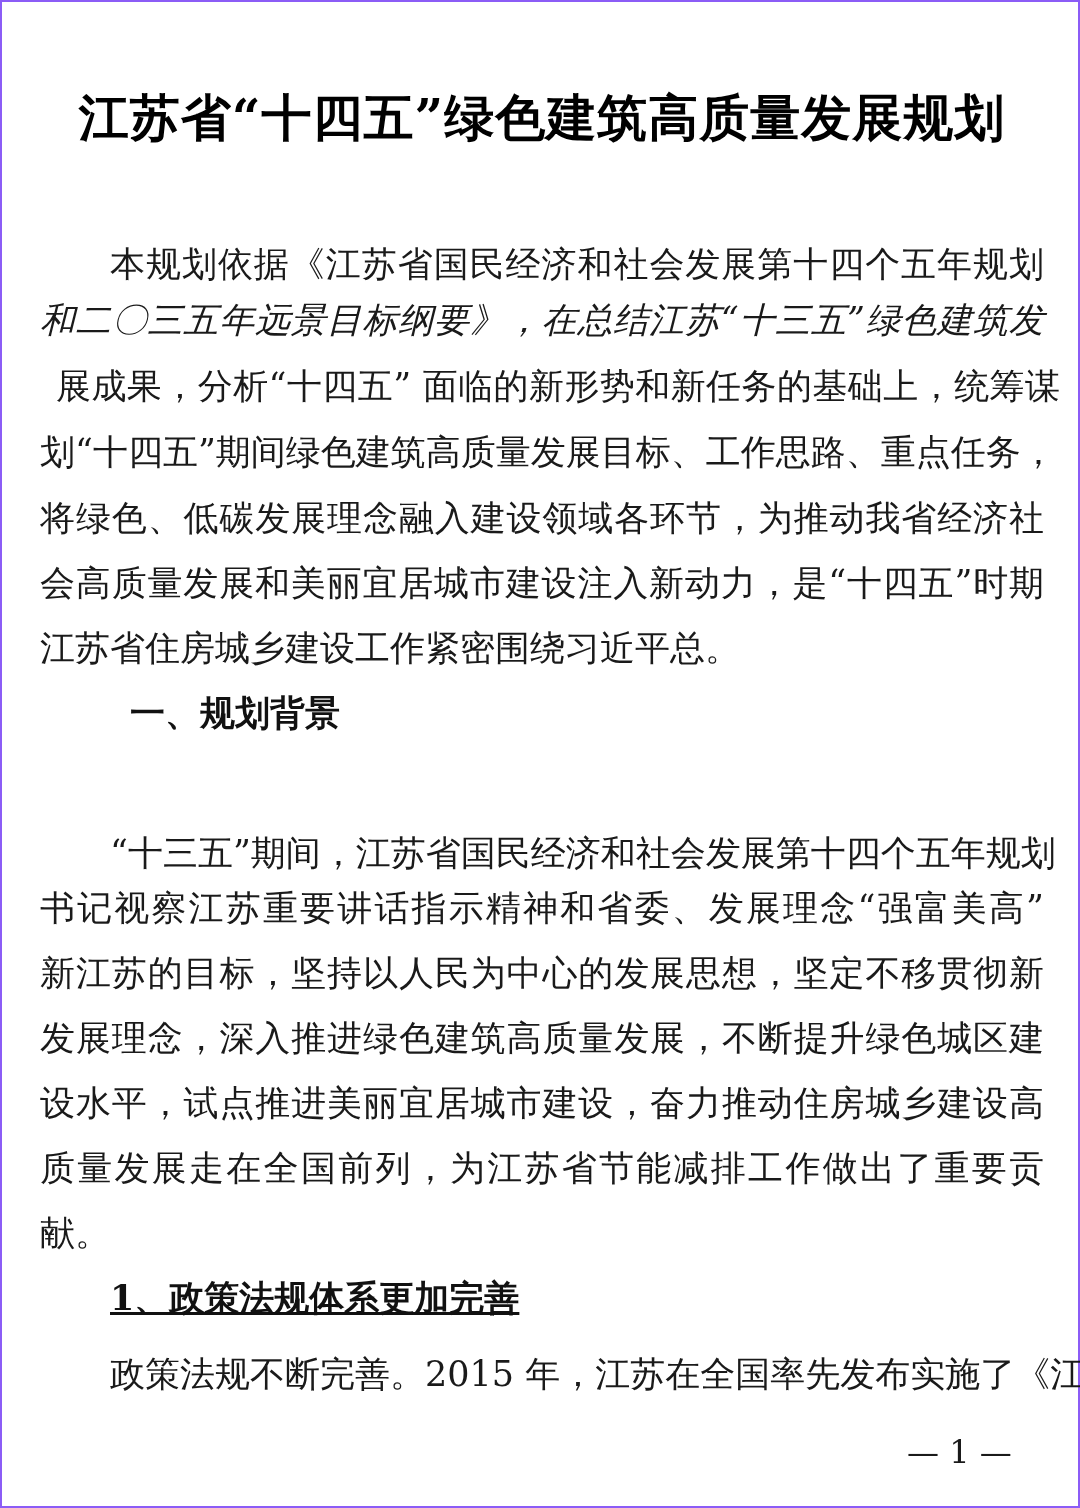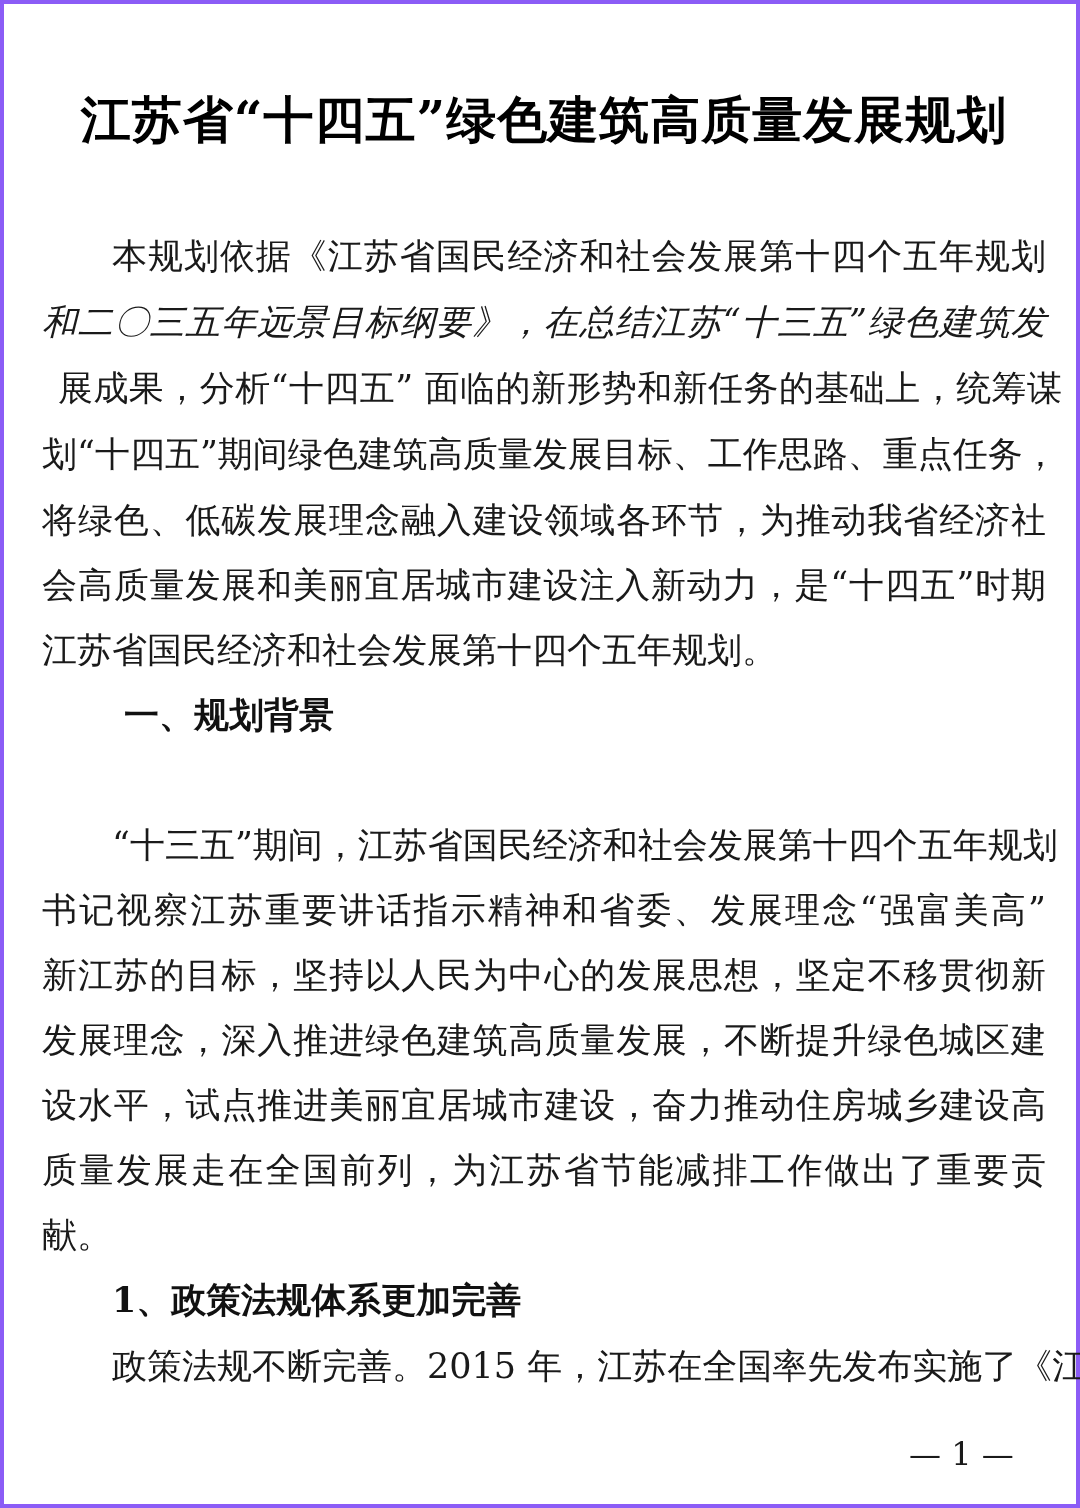--- a/index.html
+++ b/index.html
@@ -13,21 +13,21 @@
       position: relative;
       overflow: hidden;
     }
     .page {
       position: absolute;
       left: 0;
       top: 0;
       width: 1080px;
       height: 1508px;
       box-sizing: border-box;
-      border: 4px solid #8b5cf6;
+      border: 2px solid #8b5cf6;
       background: #ffffff;
       color: #111111;
       font-family: "DejaVu Serif", "Liberation Serif", serif;
     }
     .title {
       position: absolute;
       left: 0;
       top: 84px;
       width: 1080px;
       text-align: center;
@@ -41,25 +41,25 @@
       position: absolute;
       left: 38px;
       width: 1004px;
       font-size: 35px;
       line-height: 44px;
       white-space: nowrap;
       text-align: justify;
       text-align-last: justify;
       color: #1a1a1a;
     }
-    .line.indent { left: 108px; width: 934px; }
+    .line.indent { left: 108px; width: 934px; margin-top: 10px; }
     .line.last { text-align-last: left; }
     .heading {
       position: absolute;
-      left: 120px;
+      left: 128px;
       font-size: 35px;
       line-height: 44px;
       font-weight: bold;
       white-space: nowrap;
       color: #111;
     }
     .subheading {
       position: absolute;
       left: 112px;
       font-size: 35px;
@@ -68,20 +68,21 @@
       color: #1a1a1a;
     }
     .heading2 {
       position: absolute;
       left: 108px;
       font-size: 35px;
       line-height: 44px;
       font-weight: bold;
       white-space: nowrap;
       color: #111;
+      text-decoration: underline;
     }
     .page-number {
       position: absolute;
       left: 905px;
       top: 1428px;
       font-size: 32px;
       line-height: 44px;
       white-space: nowrap;
       color: #1a1a1a;
     }
@@ -93,21 +94,21 @@
 
   <div class="title">江苏省“十四五”绿色建筑高质量发展规划</div>
 
   <div>
     <div class="line indent" style="top:230px;">本规划依据《江苏省国民经济和社会发展第十四个五年规划</div>
     <div class="line" style="top:296px;font-style:italic;">和二〇三五年远景目标纲要》，在总结江苏“十三五”绿色建筑发</div>
     <div class="line" style="top:362px;margin-left:16px;">展成果，分析“十四五” 面临的新形势和新任务的基础上，统筹谋</div>
     <div class="line" style="top:428px;">划“十四五”期间绿色建筑高质量发展目标、工作思路、重点任务，</div>
     <div class="line" style="top:494px;">将绿色、低碳发展理念融入建设领域各环节，为推动我省经济社</div>
     <div class="line" style="top:559px;">会高质量发展和美丽宜居城市建设注入新动力，是“十四五”时期</div>
-    <div class="line last" style="top:624px;">江苏省国民经济和社会发展第十四个五年规划。</div>
+    <div class="line last" style="top:624px;">江苏省住房城乡建设工作紧密围绕习近平总。</div>
   </div>
 
   <div class="heading" style="top:689px;">一、规划背景</div>
 
 
   <div>
     <div class="line indent" style="top:819px;">“十三五”期间，江苏省国民经济和社会发展第十四个五年规划</div>
     <div class="line" style="top:884px;">书记视察江苏重要讲话指示精神和省委、发展理念“强富美高”</div>
     <div class="line" style="top:949px;">新江苏的目标，坚持以人民为中心的发展思想，坚定不移贯彻新</div>
     <div class="line" style="top:1014px;">发展理念，深入推进绿色建筑高质量发展，不断提升绿色城区建</div>

